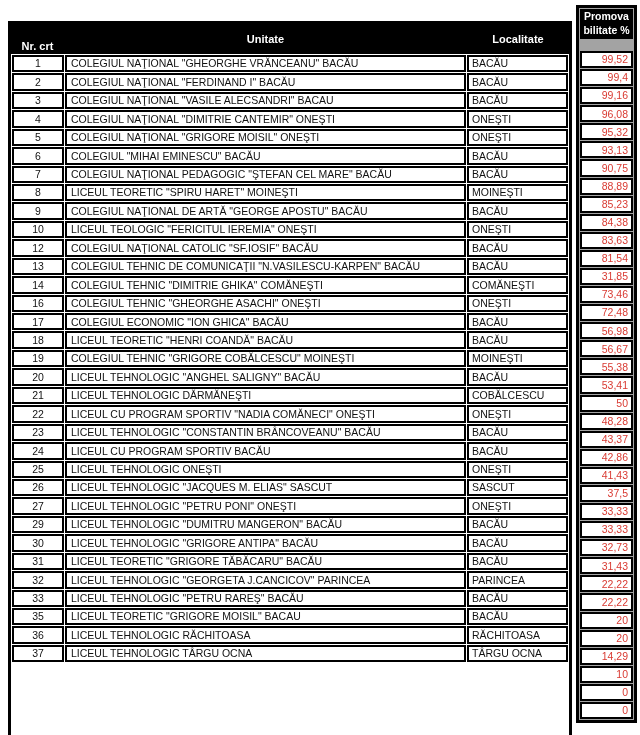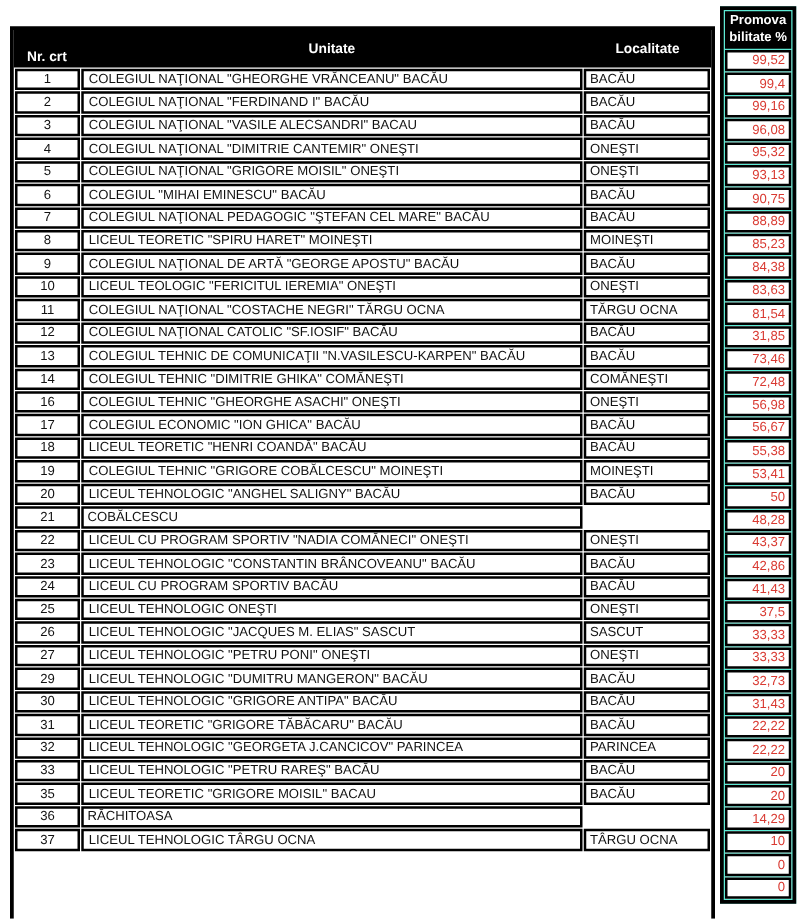--- a/index.html
+++ b/index.html
@@ -78,39 +78,39 @@
 
   
   .pct-table {
     position: absolute;
     left: 576px;
     top: 5px;
     width: 61px;
     height: 718px;
     border: 3px solid #000;
     box-sizing: border-box;
-    background: #5eead4;
+    background: #a3a3a3;
     padding: 1px;
   }
   .pct-head {
     height: 30px;
     background: #000;
     color: #fff;
     font-weight: bold;
     font-size: 10.5px;
     line-height: 1.3;
     display: flex;
     flex-direction: column;
     align-items: center;
     justify-content: center;
   }
   .pct-rows {
     height: 680px;
     box-sizing: border-box;
-    padding-top: 1px;
+    padding-top: 12px;
     display: grid;
     grid-template-rows: repeat(37, 1fr);
     row-gap: 1px;
   }
   .pct-cell {
     border: 2px solid #000;
     background: #fff;
     box-sizing: border-box;
     display: flex;
     align-items: center;
@@ -179,25 +179,20 @@
           <div class="cell num">9</div>
           <div class="cell unit">COLEGIUL NAŢIONAL DE ARTĂ "GEORGE APOSTU" BACĂU</div>
           <div class="cell loc">BACĂU</div>
         </div>
         <div class="row">
           <div class="cell num">10</div>
           <div class="cell unit">LICEUL TEOLOGIC "FERICITUL IEREMIA" ONEŞTI</div>
           <div class="cell loc">ONEŞTI</div>
         </div>
         <div class="row">
-          <div class="cell num">11</div>
-          <div class="cell unit">COLEGIUL NAŢIONAL "COSTACHE NEGRI" TĂRGU OCNA</div>
-          <div class="cell loc">TĂRGU OCNA</div>
-        </div>
-        <div class="row">
           <div class="cell num">12</div>
           <div class="cell unit">COLEGIUL NAŢIONAL CATOLIC "SF.IOSIF" BACĂU</div>
           <div class="cell loc">BACĂU</div>
         </div>
         <div class="row">
           <div class="cell num">13</div>
           <div class="cell unit">COLEGIUL TEHNIC DE COMUNICAŢII "N.VASILESCU-KARPEN" BACĂU</div>
           <div class="cell loc">BACĂU</div>
         </div>
         <div class="row">
@@ -225,20 +220,21 @@
           <div class="cell unit">COLEGIUL TEHNIC "GRIGORE COBĂLCESCU" MOINEŞTI</div>
           <div class="cell loc">MOINEŞTI</div>
         </div>
         <div class="row">
           <div class="cell num">20</div>
           <div class="cell unit">LICEUL TEHNOLOGIC "ANGHEL SALIGNY" BACĂU</div>
           <div class="cell loc">BACĂU</div>
         </div>
         <div class="row">
           <div class="cell num">21</div>
+          <div class="cell unit">LICEUL TEHNOLOGIC DĂRMĂNEŞTI</div>
           <div class="cell loc">COBĂLCESCU</div>
         </div>
         <div class="row">
           <div class="cell num">22</div>
           <div class="cell unit">LICEUL CU PROGRAM SPORTIV "NADIA COMĂNECI" ONEŞTI</div>
           <div class="cell loc">ONEŞTI</div>
         </div>
         <div class="row">
           <div class="cell num">23</div>
           <div class="cell unit">LICEUL TEHNOLOGIC "CONSTANTIN BRÂNCOVEANU" BACĂU</div>
@@ -289,20 +285,21 @@
           <div class="cell unit">LICEUL TEHNOLOGIC "PETRU RAREŞ" BACĂU</div>
           <div class="cell loc">BACĂU</div>
         </div>
         <div class="row">
           <div class="cell num">35</div>
           <div class="cell unit">LICEUL TEORETIC "GRIGORE MOISIL" BACAU</div>
           <div class="cell loc">BACĂU</div>
         </div>
         <div class="row">
           <div class="cell num">36</div>
+          <div class="cell unit">LICEUL TEHNOLOGIC RĂCHITOASA</div>
           <div class="cell loc">RĂCHITOASA</div>
         </div>
         <div class="row">
           <div class="cell num">37</div>
           <div class="cell unit">LICEUL TEHNOLOGIC TÂRGU OCNA</div>
           <div class="cell loc">TÂRGU OCNA</div>
         </div>
       </div>
   </div>
 

